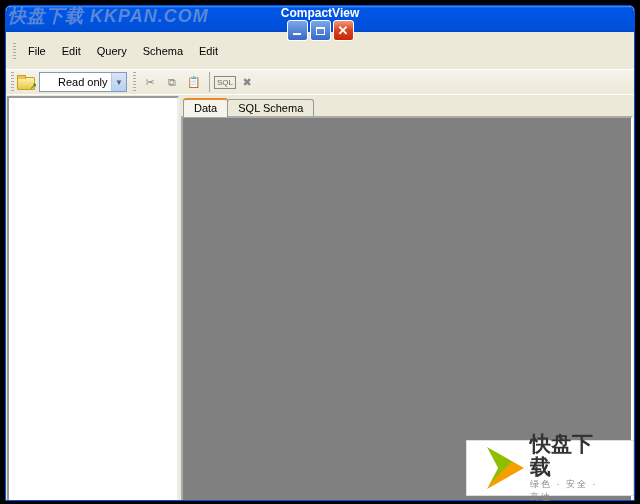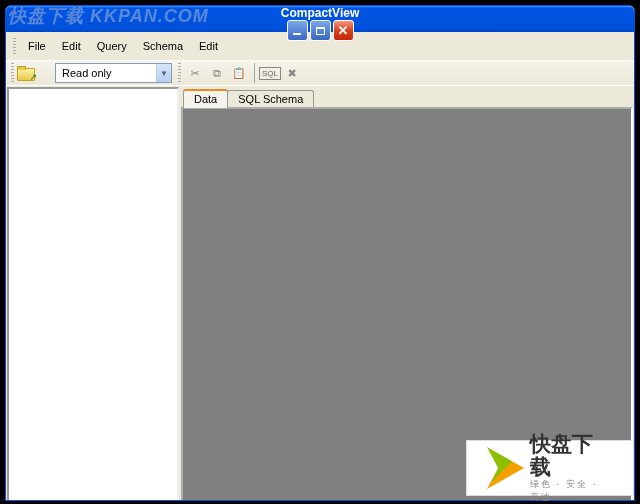--- a/index.html
+++ b/index.html
@@ -13,32 +13,32 @@
 .titlebar-icon { width: 16px; height: 16px; margin-right: 4px; background: linear-gradient(135deg, #8b0 0%, #6a0 50%, #fc0 50%, #ea0 100%); border-radius: 2px; }
 .titlebar-text { color: #fff; font-weight: bold; font-size: 12px; flex: 1; }
 .win-controls { display: flex; gap: 2px; }
 .win-btn { width: 21px; height: 21px; border-radius: 3px; border: 1px solid #fff; display: flex; align-items: center; justify-content: center; color: #fff; font-weight: bold; cursor: pointer; }
 .win-btn.min, .win-btn.max { background: linear-gradient(to bottom, #7ba7e8 0%, #3868c8 100%); }
 .win-btn.close { background: linear-gradient(to bottom, #f5987a 0%, #d8411c 50%, #c8270a 100%); }
 .min-glyph { width: 8px; height: 2px; background: #fff; margin-top: 6px; }
 .max-glyph { width: 9px; height: 8px; border: 1px solid #fff; border-top-width: 2px; }
 .close-glyph { font-size: 13px; line-height: 1; }
 
-.menubar { height: 28px; background: #ece9d8; display: flex; align-items: center; padding-left: 4px; border-left: 3px solid transparent; }
+.menubar { height: 37px; background: #ece9d8; display: flex; align-items: center; padding-left: 4px; border-left: 3px solid transparent; }
 .menu-grip { width: 3px; height: 16px; background: repeating-linear-gradient(to bottom, #aaa 0 1px, transparent 1px 3px); margin-right: 4px; }
 .menu-item { padding: 2px 8px; cursor: pointer; }
 
 .toolbar { height: 26px; background: linear-gradient(to bottom, #f5f3eb 0%, #ece9d8 100%); display: flex; align-items: center; padding-left: 2px; border-top: 1px solid #fff; border-bottom: 1px solid #fff; }
 .tool-grip { width: 3px; height: 20px; background: repeating-linear-gradient(to bottom, #aaa 0 1px, transparent 1px 3px); margin: 0 3px; }
 .folder-icon { width: 18px; height: 16px; position: relative; margin-right: 4px; }
 .folder-icon::before { content: ''; position: absolute; width: 16px; height: 11px; bottom: 0; background: linear-gradient(to bottom, #fff2a8, #e8c848); border: 1px solid #c8a020; border-radius: 1px; }
 .folder-icon::after { content: ''; position: absolute; width: 7px; height: 3px; top: 1px; left: 0; background: #e8c848; border: 1px solid #c8a020; border-bottom: none; border-radius: 1px 1px 0 0; }
 .folder-arrow { position: absolute; right: -2px; bottom: -1px; color: #2a7a2a; font-size: 9px; }
 
-.dropdown { height: 20px; width: 117px; background: #fff; border: 1px solid #7f9db9; display: flex; align-items: center; padding-left: 6px; position: relative; margin-left: 16px; }
+.dropdown { height: 20px; width: 88px; background: #fff; border: 1px solid #7f9db9; display: flex; align-items: center; padding-left: 18px; position: relative; }
 .dropdown-arrow { width: 15px; height: 18px; background: linear-gradient(to bottom, #d8e4f8, #b8d0f0); border-left: 1px solid #b0c8e8; display: flex; align-items: center; justify-content: center; position: absolute; right: 0; top: 0; color: #4d6185; font-size: 8px; }
 
 .tool-sep { width: 1px; height: 20px; background: #aca899; margin: 0 4px; }
 .tool-btn { width: 22px; height: 22px; display: flex; align-items: center; justify-content: center; color: #888; font-size: 13px; cursor: pointer; }
 .sql-ico { border: 1px solid #888; font-size: 8px; padding: 1px 2px; color: #666; }
 
 .content { display: flex; height: calc(100% - 72px); }
 .sidebar { width: 172px; background: #fff; border: 2px inset #eee; margin: 1px; }
 .main { flex: 1; display: flex; flex-direction: column; margin: 1px; }
 

